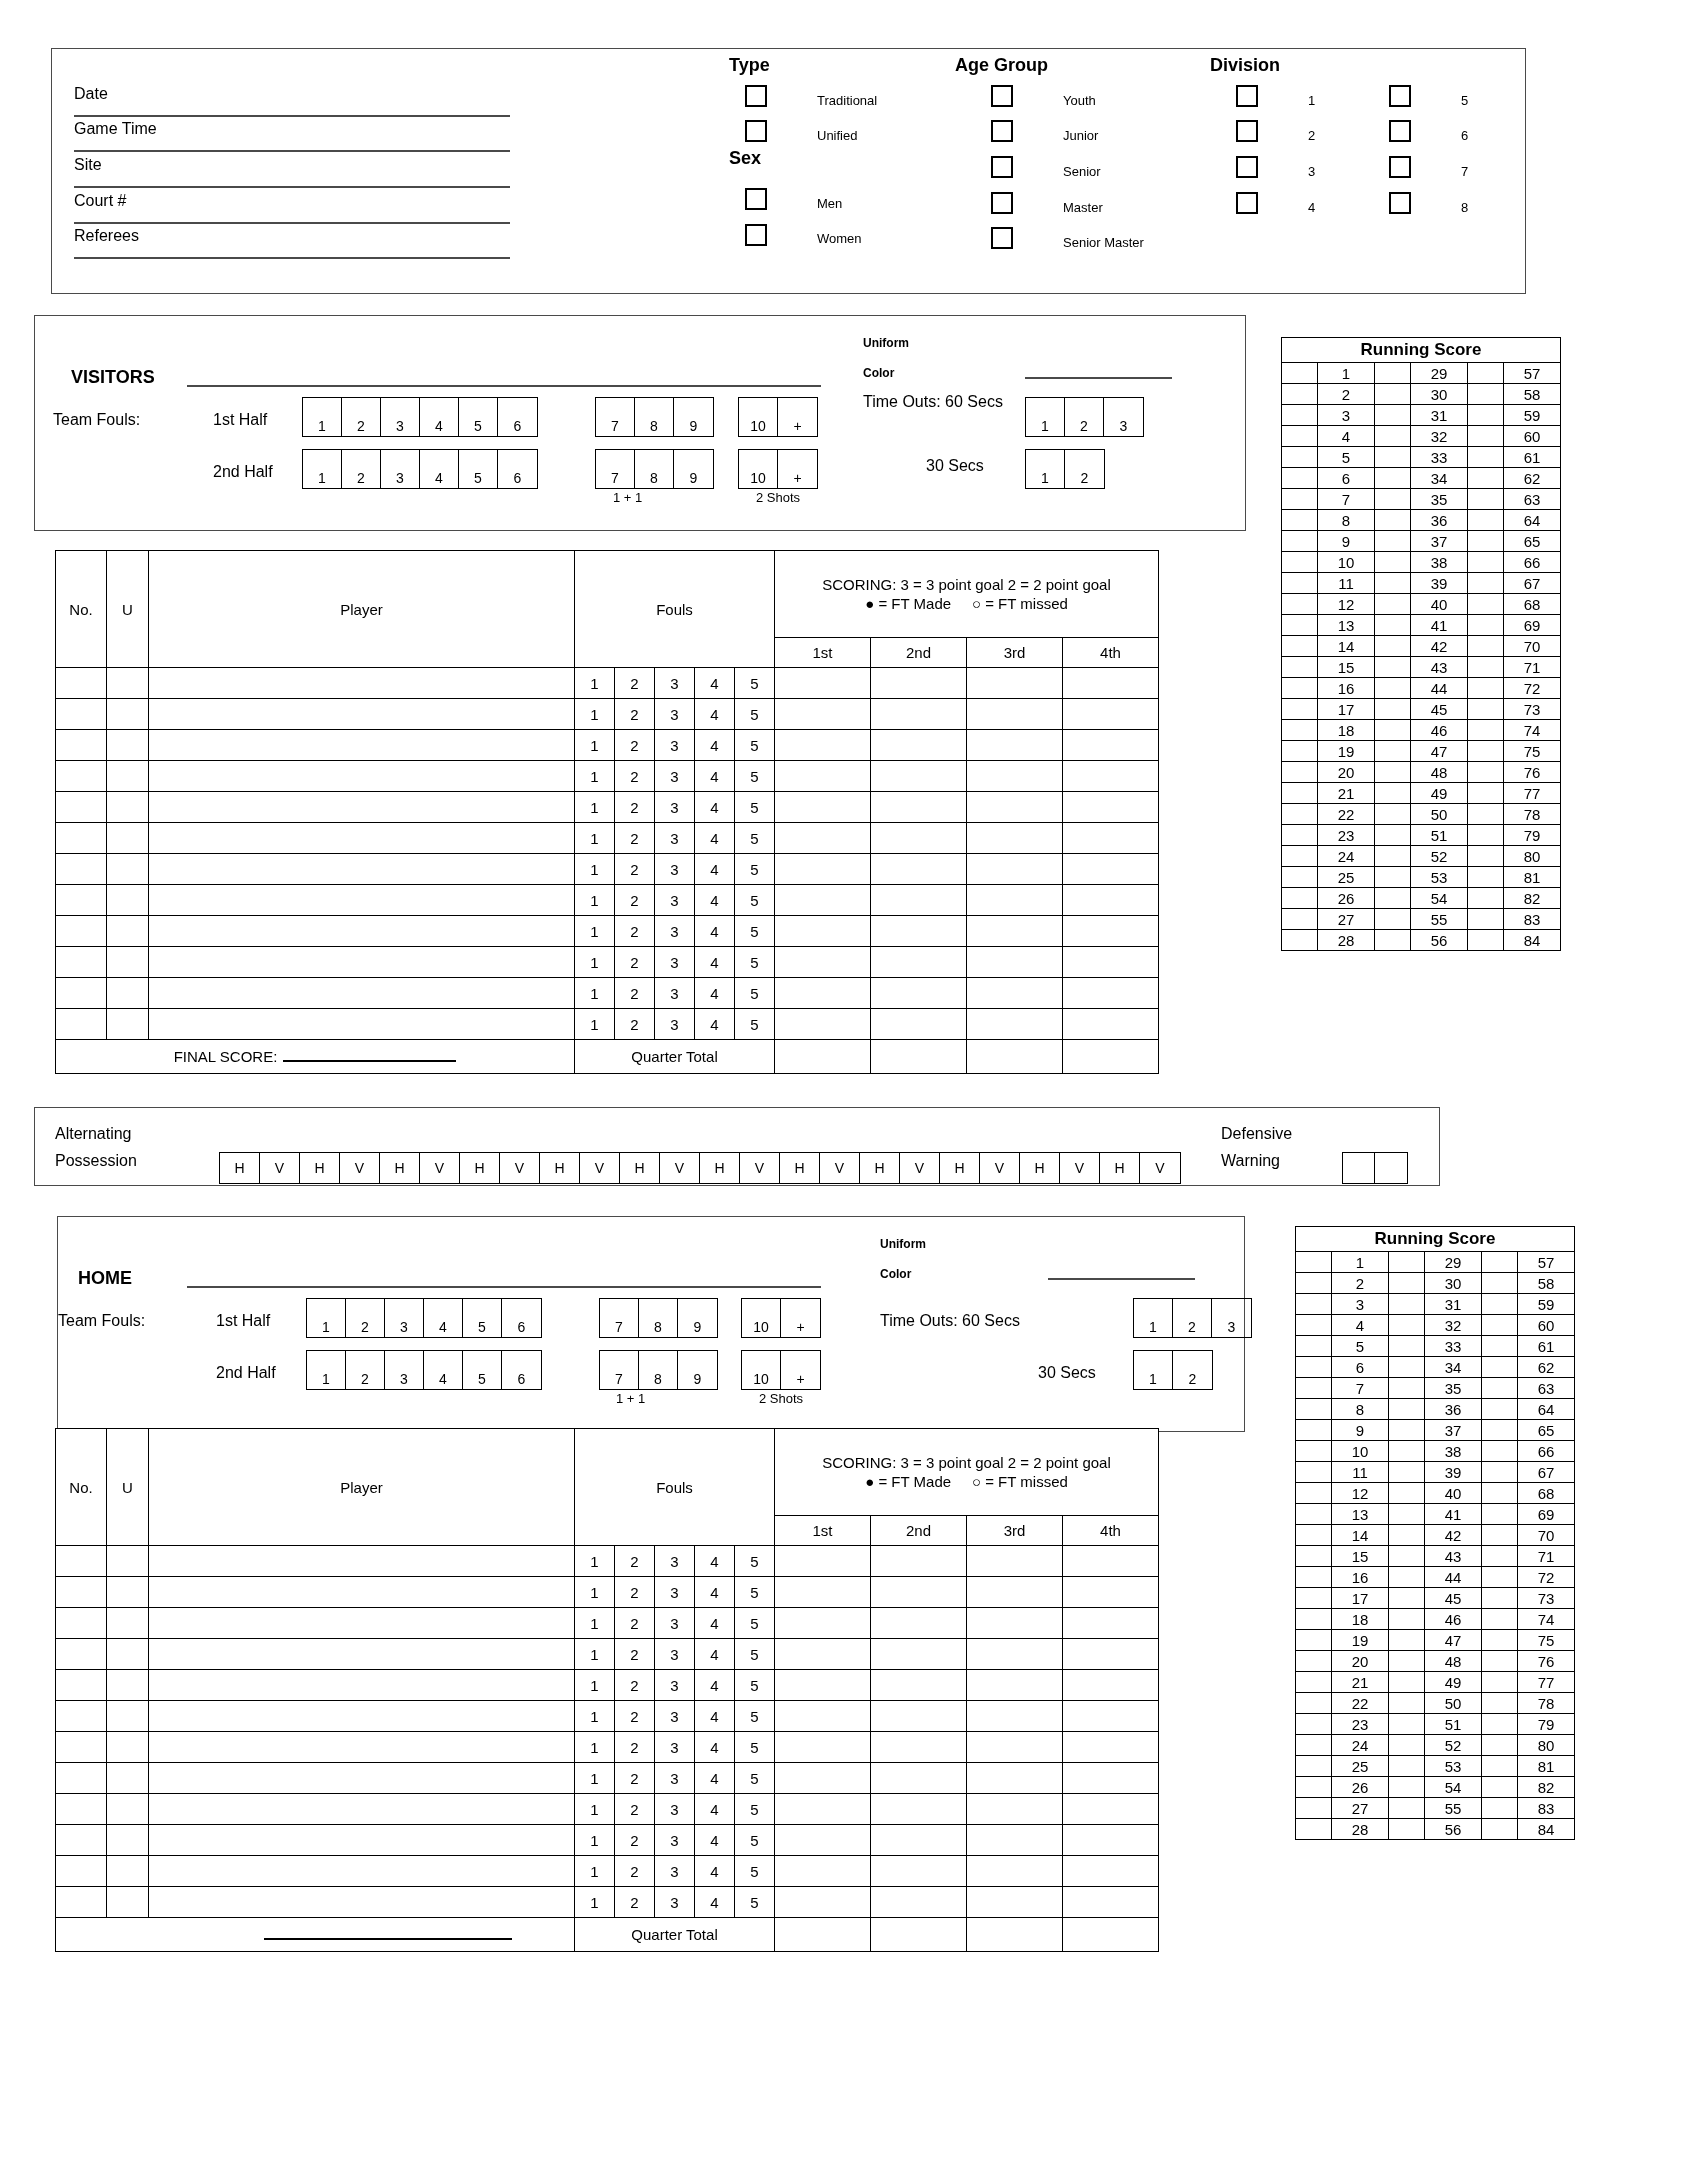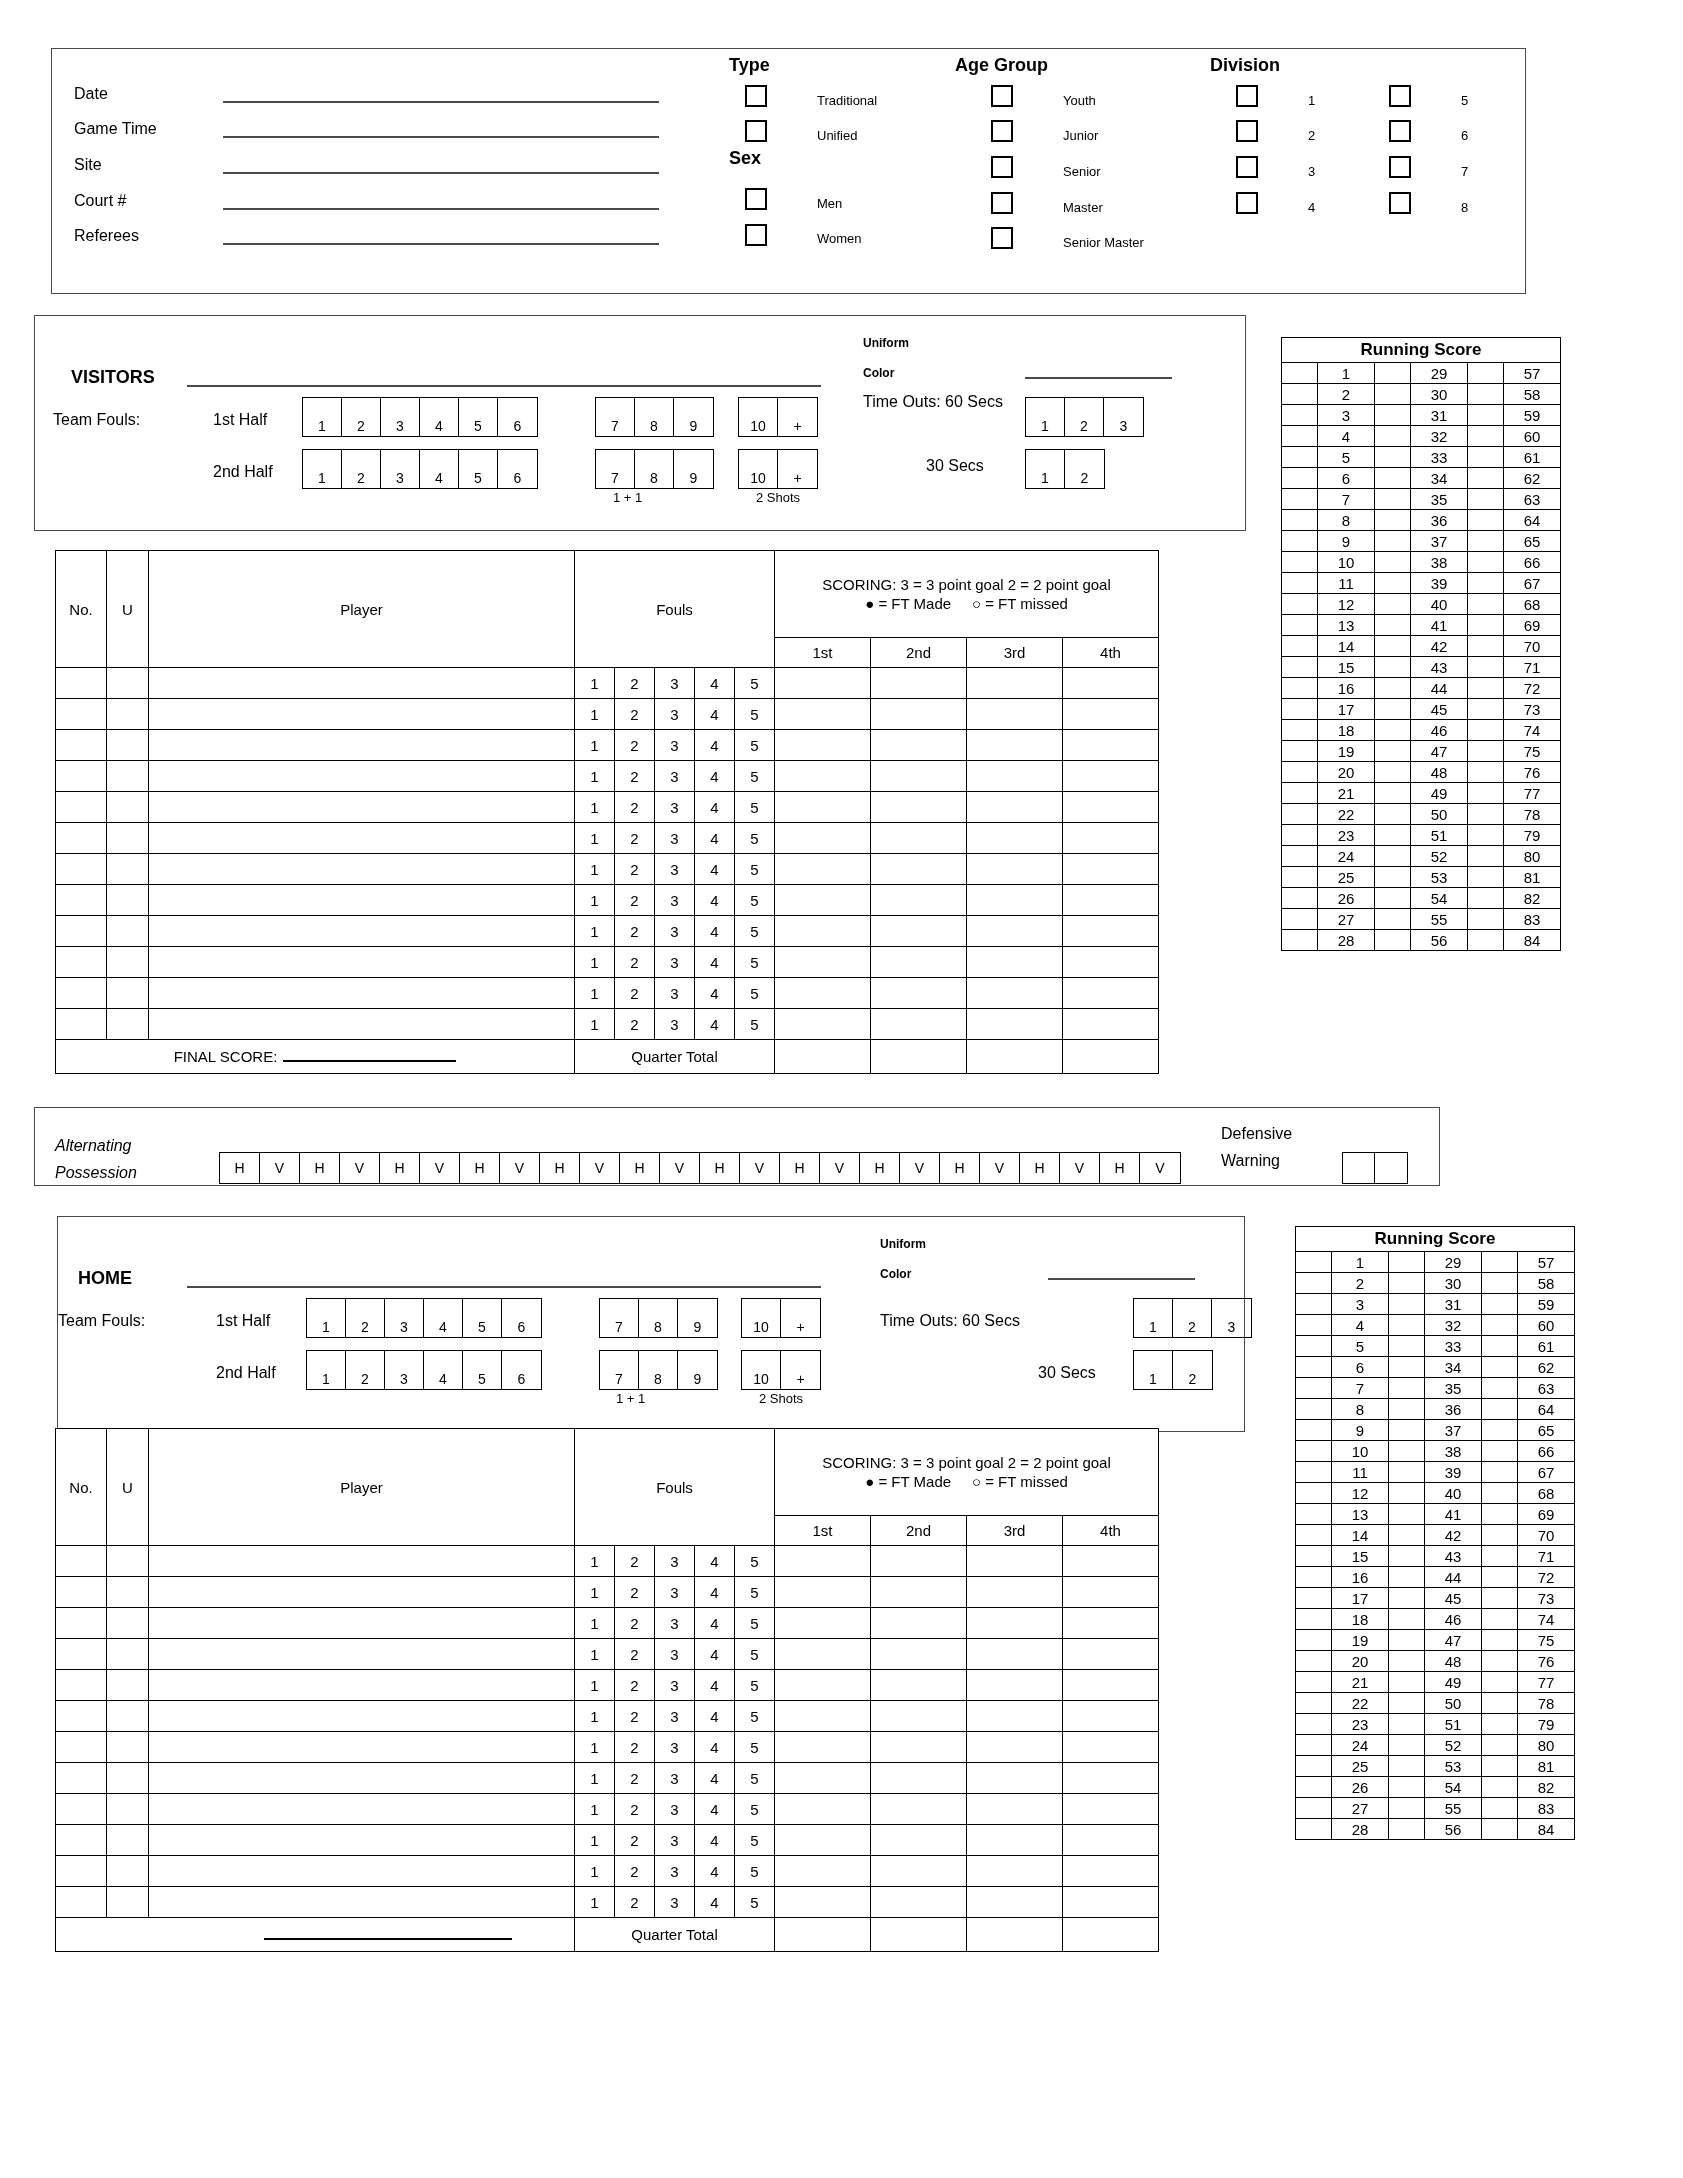--- a/index.html
+++ b/index.html
@@ -25,21 +25,21 @@
   .outer-box { position:absolute; border:1.6px solid #4a4a4a; background:#fff; }
 
   
   .cbx {
     width:22px; height:22px; border:2.2px solid #000; background:#fff;
     display:inline-block;
   }
 
   
   #hdr { left:51px; top:48px; width:1475px; height:246px; }
-  .hrow { position:absolute; display:flex; align-items:flex-end; }
+  .hrow { position:absolute; display:flex; align-items:flex-start;flex-direction:column; }
   .fieldlabel { width:149px; font-size:16px; }
   .fieldline { width:436px; border-bottom:2px solid #4a4a4a; height:14px; }
 
   .colhead { position:absolute; font-size:18px; font-weight:bold; }
   .chkrow { position:absolute; display:flex; align-items:center; gap:0; }
   .chkrow .cbx { margin-right:0; }
   .chktxt { font-size:13px; margin-left:50px; white-space:nowrap;margin-top:10px; }
   .teamname { position:absolute; font-size:18px; font-weight:bold; }
   .teamline { position:absolute; border-bottom:2px solid #4a4a4a; height:0; }
 
@@ -91,21 +91,21 @@
   .rowh { height:31px; }
   .headh { height:87px; }
   .scoring-legend { font-size:14px; line-height:19px; padding:4px 2px; }
   .qh { height:30px; font-size:15px; }
   .finalrow td { height:34px; }
   .final-left { text-align:left; padding-left:10px; font-size:16px; }
   .ul-inline { display:inline-block; width:173px; border-bottom:2px solid #000; height:13px; margin-left:6px; }
 
   
   #altposs { left:34px; top:1107px; width:1406px; height:79px; }
-  .ap-label { position:absolute; left:20px; top:24px; font-size:16px; line-height:27px;font-style:italic; }
+  .ap-label { position:absolute; left:20px; top:12px; font-size:16px; line-height:27px; }
   .apgrid { position:absolute; left:184px; top:44px; display:flex; border:1.4px solid #000; }
   .apgrid div {
     width:40px; height:30px; border-right:1.2px solid #000;
     font-size:14px; display:flex; align-items:center; justify-content:center;
   }
   .apgrid div:last-child { border-right:none; }
   .dw-label { position:absolute; left:1186px; top:12px; font-size:16px; line-height:27px; }
   .dwgrid { position:absolute; left:1307px; top:44px; display:flex; border:1.4px solid #000; }
   .dwgrid div { width:32px; height:30px; border-right:1.2px solid #000; }
   .dwgrid div:last-child { border-right:none; }

